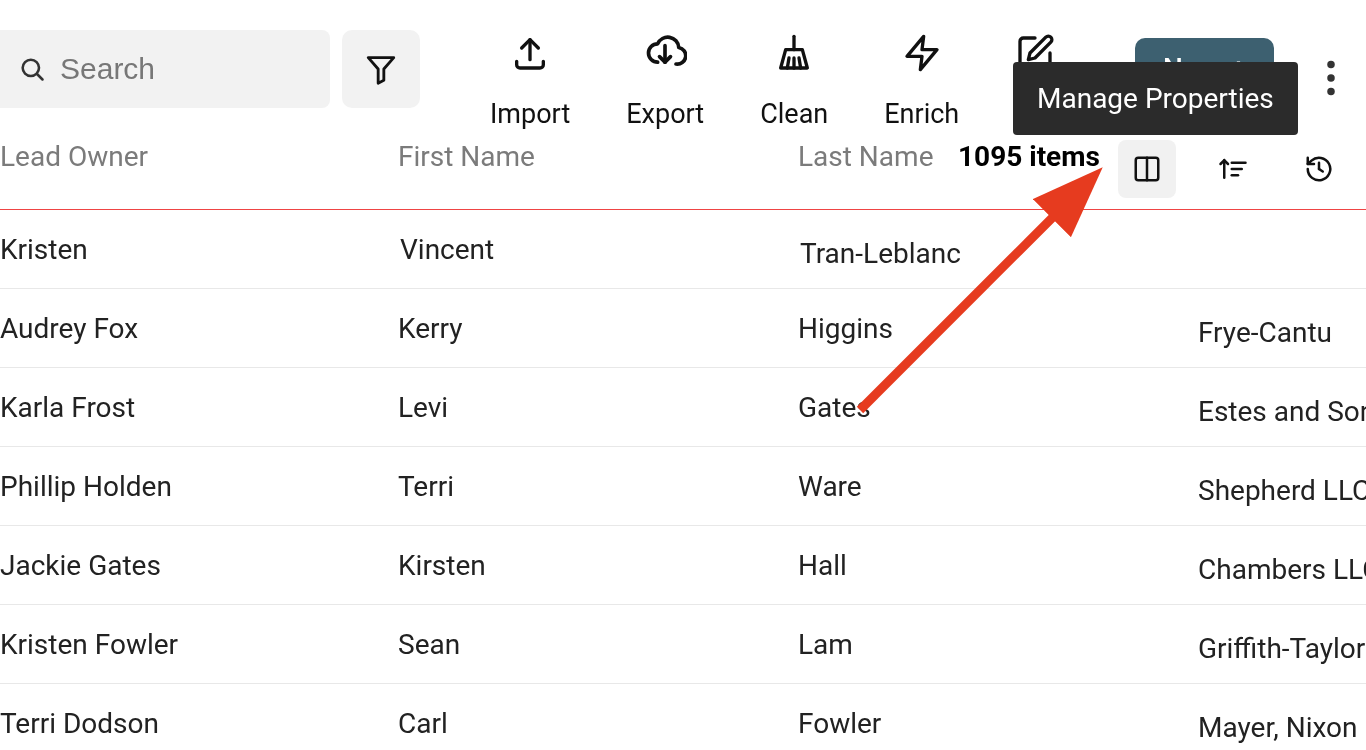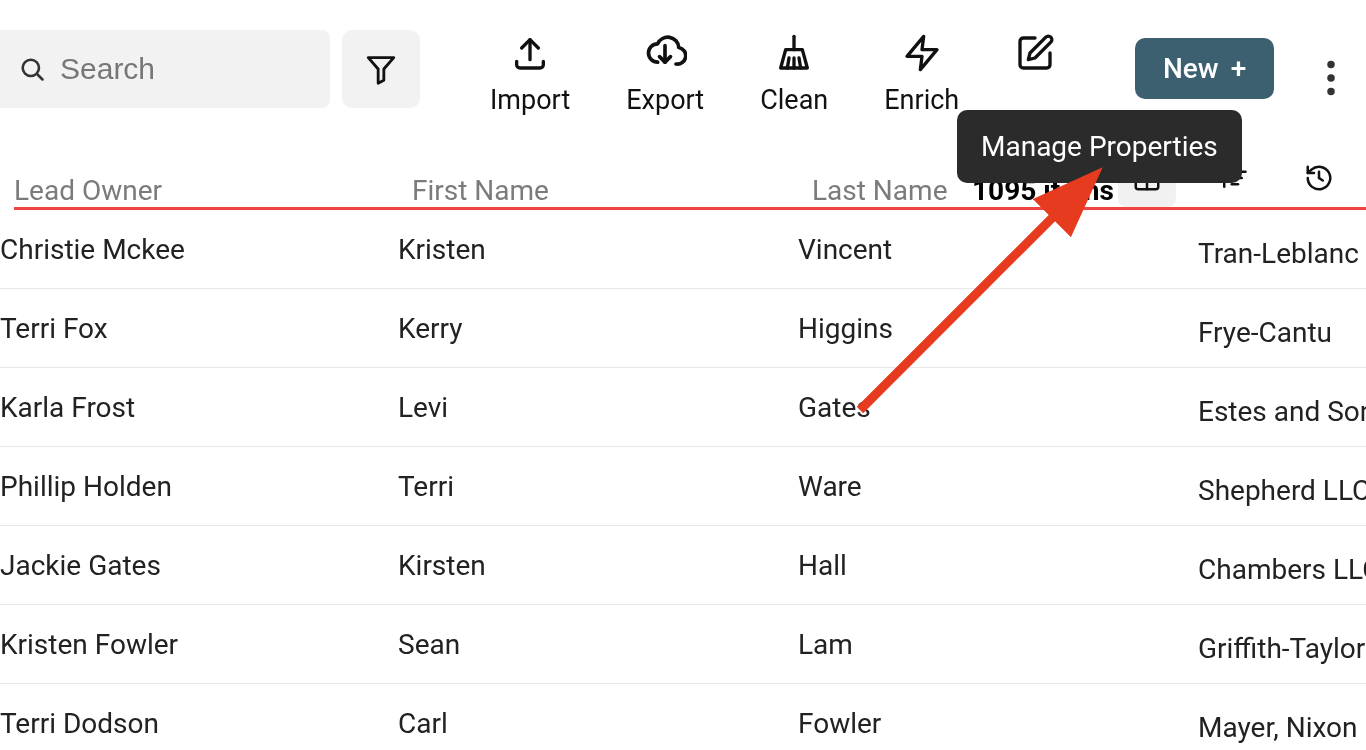--- a/index.html
+++ b/index.html
@@ -67,64 +67,62 @@
   }
   .action-item .icon-slot {
     height: 42px;
     display: flex;
     align-items: center;
     justify-content: center;
   }
   .action-label {
     font-size: 27px;
     color: #111;
-    margin-top: 10px;
+    margin-top: 24px;
   }
   .new-btn {
     position: absolute;
     top: 38px;
     left: 1135px;
     background: #3d6070;
     color: #fff;
     font-size: 28px;
     font-weight: 500;
     padding: 14px 28px;
     border-radius: 10px;
     display: flex;
     align-items: center;
     gap: 12px;
     cursor: pointer;
   }
   .tooltip {
     position: absolute;
     top: 62px;
-    left: 957px;
+    left: 1013px;
     background: #2b2b2b;
     color: #fff;
     font-size: 28px;
     padding: 20px 24px;
-    border-radius: 10px;
+    border-radius: 4px;
     white-space: nowrap;
     z-index: 10;
-    margin-top: 48px;
   }
   .more-btn {
     position: absolute;
     top: 50px;
     left: 1316px;
     cursor: pointer;
     padding: 10px;
   }
   .header-row {
     display: flex;
-    align-items: flex-end;
-    border-bottom: 3px solid #ef4444;
+    align-items: flex-start;
+    border-bottom: 1px solid #ef4444;
     height: 70px;
     position: relative;
-    margin-left: 14px;
   }
   .col-header {
     font-size: 28px;
     color: #7b7b7b;
     font-weight: 400;
   }
   .col0 { width: 398px; padding-left: 0; }
   .col1 { width: 400px; }
   .col2 { width: 160px; }
   .items-count {
@@ -286,27 +284,26 @@
           <polyline points="3 3 3 8 8 8"></polyline>
           <line x1="12" y1="7" x2="12" y2="12"></line>
           <line x1="12" y1="12" x2="15" y2="14"></line>
       </svg>
     </div>
   </div>
 </div>
 
 <div id="rows">
     <div class="data-row">
-      <div class="cell c0">Christie Mckee</div>
       <div class="cell c1">Kristen</div>
       <div class="cell c2">Vincent</div>
       <div class="cell c3">Tran-Leblanc</div>
     </div>
     <div class="data-row">
-      <div class="cell c0">Terri Fox</div>
+      <div class="cell c0">Audrey Fox</div>
       <div class="cell c1">Kerry</div>
       <div class="cell c2">Higgins</div>
       <div class="cell c3">Frye-Cantu</div>
     </div>
     <div class="data-row">
       <div class="cell c0">Karla Frost</div>
       <div class="cell c1">Levi</div>
       <div class="cell c2">Gates</div>
       <div class="cell c3">Estes and Sons</div>
     </div>

